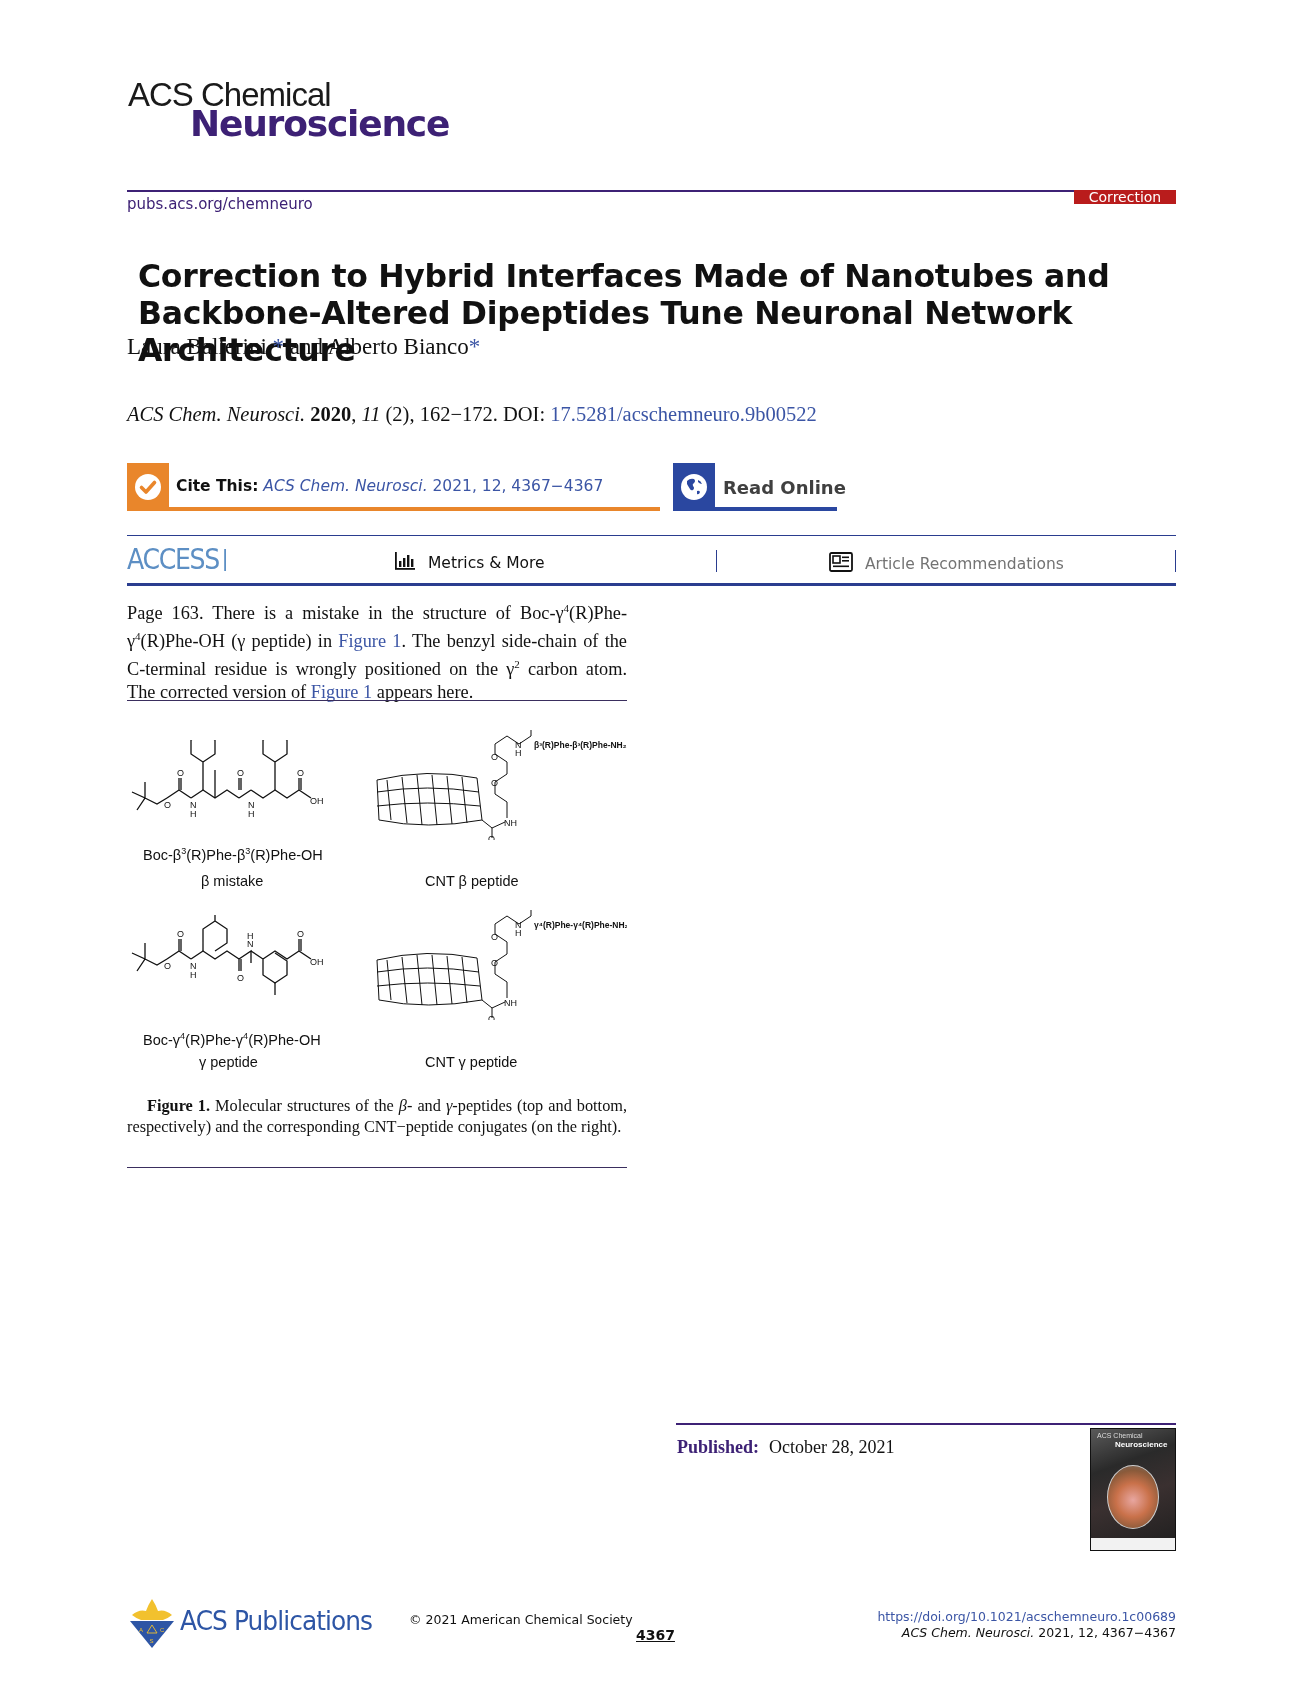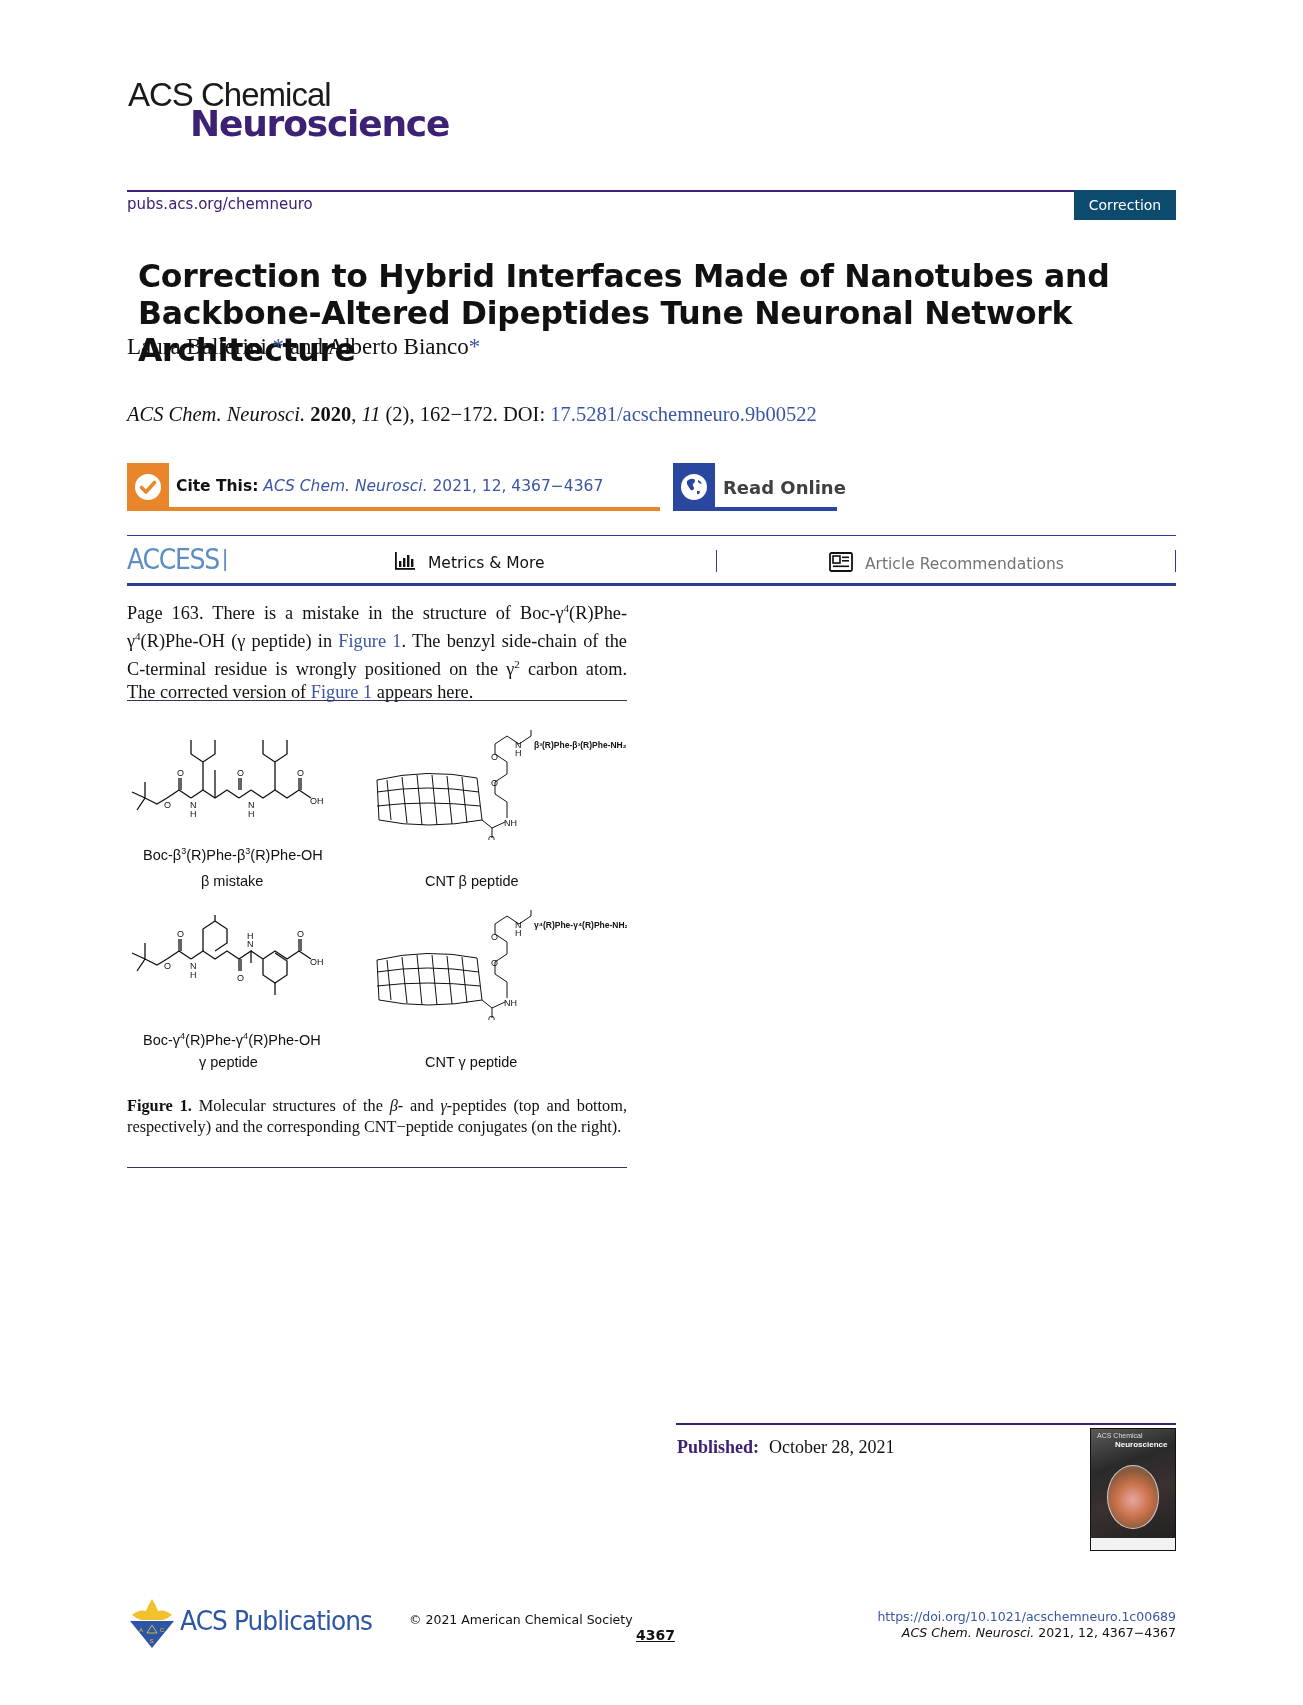--- a/index.html
+++ b/index.html
@@ -5,21 +5,21 @@
   html, body { margin:0; padding:0; background:#ffffff; }
   body { width:1303px; height:1705px; position:relative; overflow:hidden; font-family:"Liberation Sans", sans-serif; color:#111; }
   .abs { position:absolute; }
 
   
   .logo-top { left:128px; top:78px; font-family:"Liberation Sans", sans-serif; font-size:33px; color:#1a1a1a; letter-spacing:-1px; line-height:1; }
   .logo-bottom { left:190px; top:106px; font-family:"DejaVu Sans", sans-serif; font-weight:bold; font-size:36px; color:#3d2175; letter-spacing:-1.2px; line-height:1; }
 
   .rule-purple { left:127px; top:190px; width:1049px; height:2px; background:#3d2175; }
   .site-url { left:127px; top:195px; font-size:15px; color:#3d2175; font-family:"DejaVu Sans", sans-serif; }
-  .type-badge { left:1074px; top:190px; width:102px; height:30px; background:#0c4a6e; color:#fff; font-size:14px; font-family:"DejaVu Sans", sans-serif; display:flex; align-items:center; justify-content:center; }
+  .type-badge { left:1074px; top:190px; width:102px; height:14px; background:#b91c1c; color:#fff; font-size:14px; font-family:"DejaVu Sans", sans-serif; display:flex; align-items:center; justify-content:center; }
 
   .title { left:126px; top:246px; width:1060px; font-family:"DejaVu Sans", sans-serif; font-weight:bold; font-size:31.5px; line-height:37px; color:#111; letter-spacing:-0.3px; }
   .authors { left:127px; top:333px; width:1060px; font-family:"Liberation Serif", serif; font-size:23px; line-height:28px; color:#111; }
   .authors .star { color:#3b55a5; }
   .citation { left:127px; top:403px; font-family:"Liberation Serif", serif; font-size:20.5px; color:#111; }
   .citation a { color:#3b55a5; text-decoration:none; }
 
   
   .cite-box { left:127px; top:463px; width:533px; height:48px; }
   .cite-icon-bg { position:absolute; left:0; top:0; width:42px; height:48px; background:#e9862b; display:flex; align-items:center; justify-content:center; }
@@ -45,21 +45,21 @@
   
   .body-para { left:127px; top:597px; width:500px; font-family:"Liberation Serif", serif; font-size:18.3px; line-height:23px; text-align:justify; color:#111; }
   .body-para a { color:#3b55a5; text-decoration:none; }
   .rule-dark { height:1px; background:#3a2e5e; }
 
   
   .figure { left:127px; top:720px; width:500px; height:370px; }
   .fig-label { position:absolute; font-family:"Liberation Sans", sans-serif; font-size:14.5px; color:#111; white-space:nowrap; text-align:center; }
 
   .caption { left:127px; top:1095px; width:500px; font-family:"Liberation Serif", serif; font-size:16.3px; line-height:21px; text-align:justify; color:#111; }
-  .caption b { font-weight:bold; }
+  .caption b { font-weight:bold;margin-left:20px; }
 
   
   .pub-rule { left:676px; top:1423px; width:500px; height:2px; background:#3d2175; }
   .pub-text { left:677px; top:1437px; font-family:"Liberation Serif", serif; font-size:18px; color:#111; }
   .pub-text .lbl { color:#3d2175; font-weight:bold; margin-right:10px; }
   .cover { left:1090px; top:1428px; width:84px; height:121px; border:1.5px solid #111; background:linear-gradient(160deg,#5a5a5a 0%,#2a2a2a 30%,#3a3030 55%,#1e1e1e 100%); overflow:hidden; }
   .cover .c1 { position:absolute; left:6px; top:3px; font-size:7px; color:#ddd; font-family:"Liberation Sans", sans-serif; }
   .cover .c2 { position:absolute; left:24px; top:11px; font-size:8px; color:#fff; font-weight:bold; font-family:"Liberation Sans", sans-serif; }
   .cover .blob { position:absolute; left:16px; top:36px; width:50px; height:62px; border-radius:50%; background:radial-gradient(circle at 50% 55%,#e8a6a0 0%,#c9714a 40%,#8a5a3a 70%,#6d6d6d 100%); border:1px solid #cfcfcf; }
   .cover .strip { position:absolute; left:0; bottom:0; width:100%; height:12px; background:#f2f2f2; }

